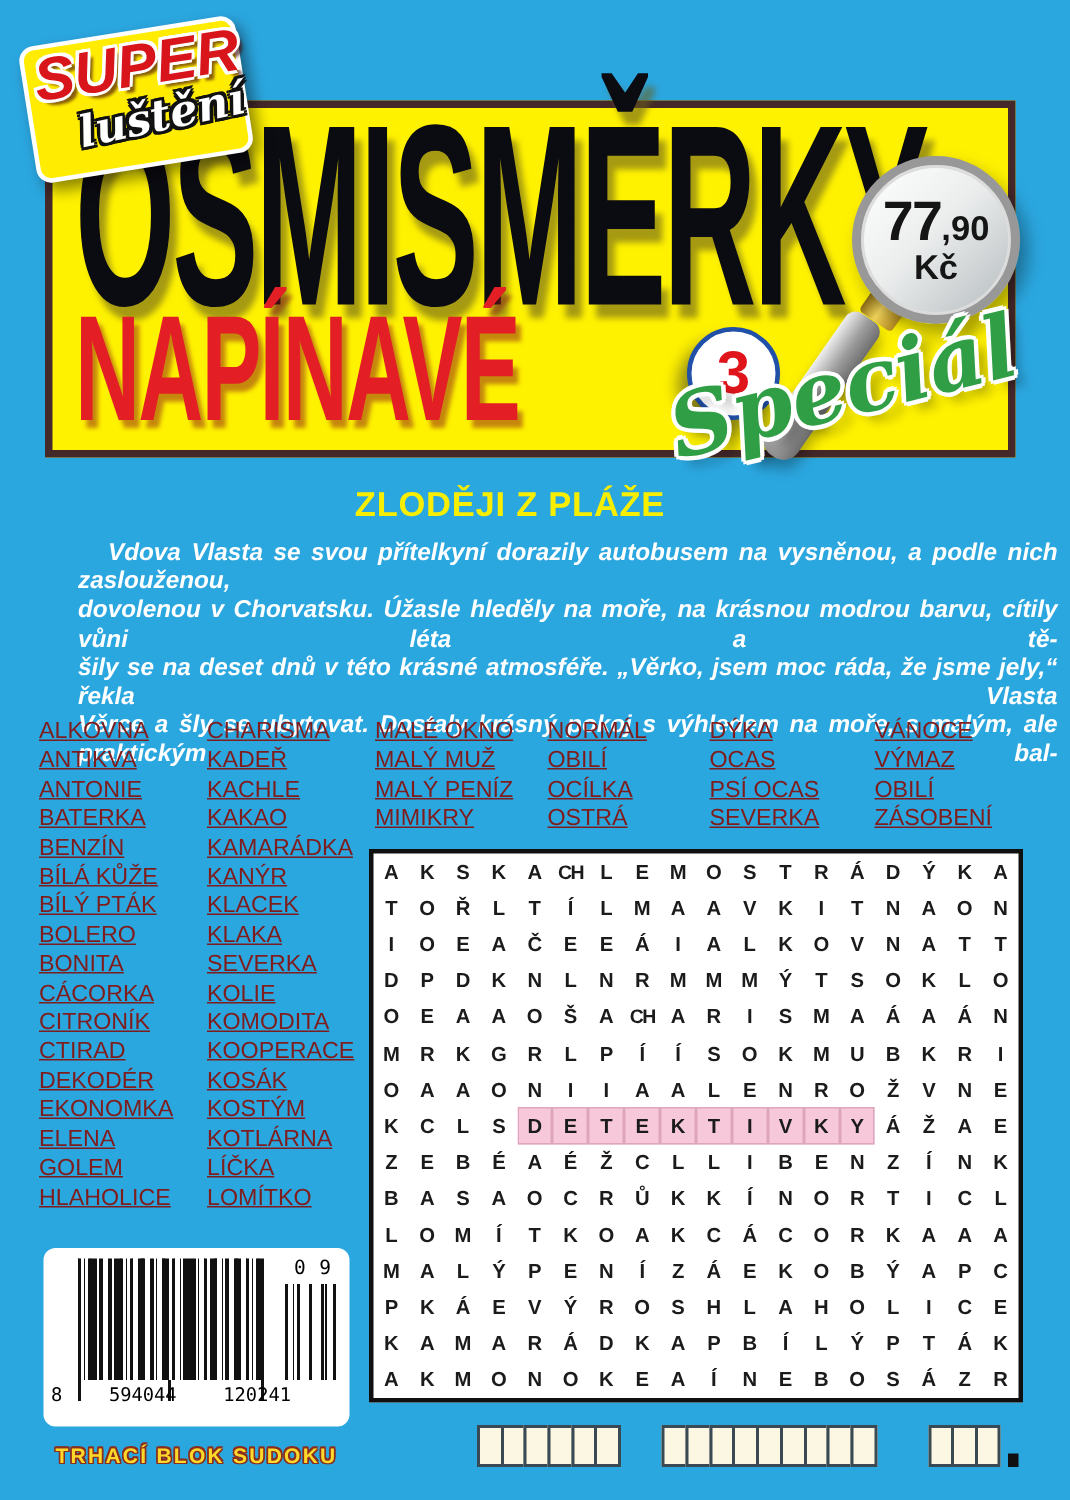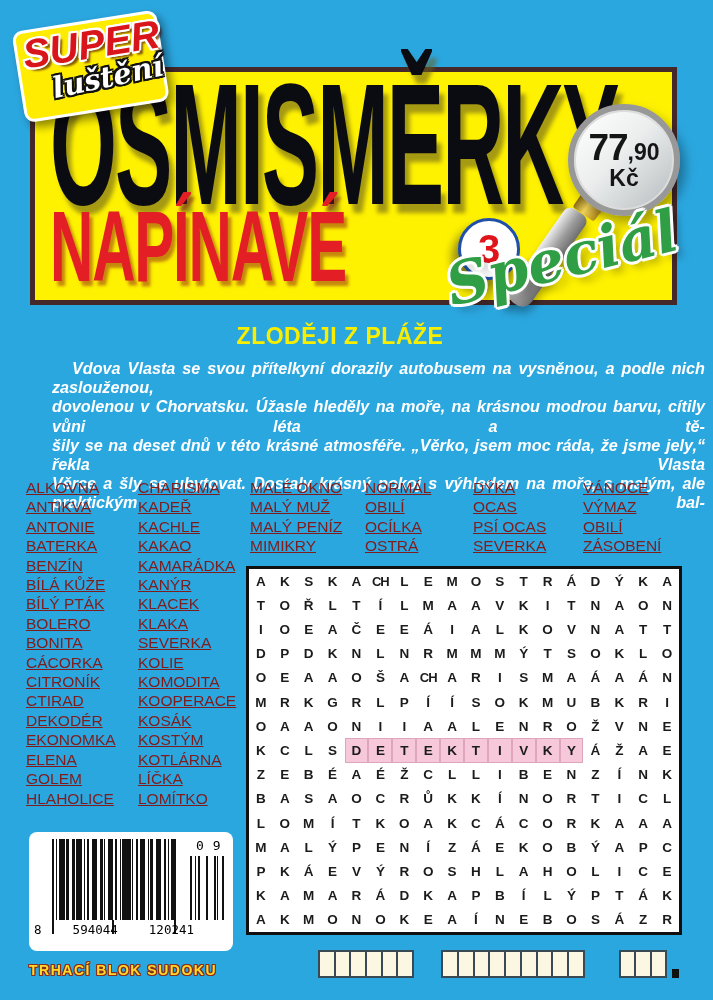--- a/index.html
+++ b/index.html
@@ -97,21 +97,21 @@
   .bc-digits{position:absolute;left:5px;top:90px;width:160px;display:flex;
              justify-content:space-between;font-family:"DejaVu Sans Mono",monospace;
              font-size:12.5px;color:#000;}
   .bc-addon-digits{position:absolute;left:158px;top:6px;width:40px;text-align:center;
              font-family:"DejaVu Sans Mono",monospace;font-size:13px;letter-spacing:9px;
              text-indent:9px;color:#000;}
   .bc-addon-bars{position:absolute;left:161px;top:24px;width:34px;height:64px;
            background-image:
              repeating-linear-gradient(90deg,#111 0 2px,transparent 2px 8px),
              repeating-linear-gradient(90deg,transparent 0 5px,#111 5px 6px,transparent 6px 11px);}
-  .footer-label{position:absolute;left:29px;top:962px;width:204px;text-align:left;
+  .footer-label{position:absolute;left:29px;top:962px;width:204px;text-align:center;
            font-size:14px;font-weight:bold;letter-spacing:1.5px;color:#ffd92a;
            text-shadow:-1px 0 #8a2f1e,1px 0 #8a2f1e,0 -1px #8a2f1e,0 1px #8a2f1e,
                        1px 1px #8a2f1e,-1px -1px #8a2f1e,1px -1px #8a2f1e,-1px 1px #8a2f1e;}
 </style>
 </head>
 <body>
 
 <div class="page">
 
   <div class="header-box"></div>

